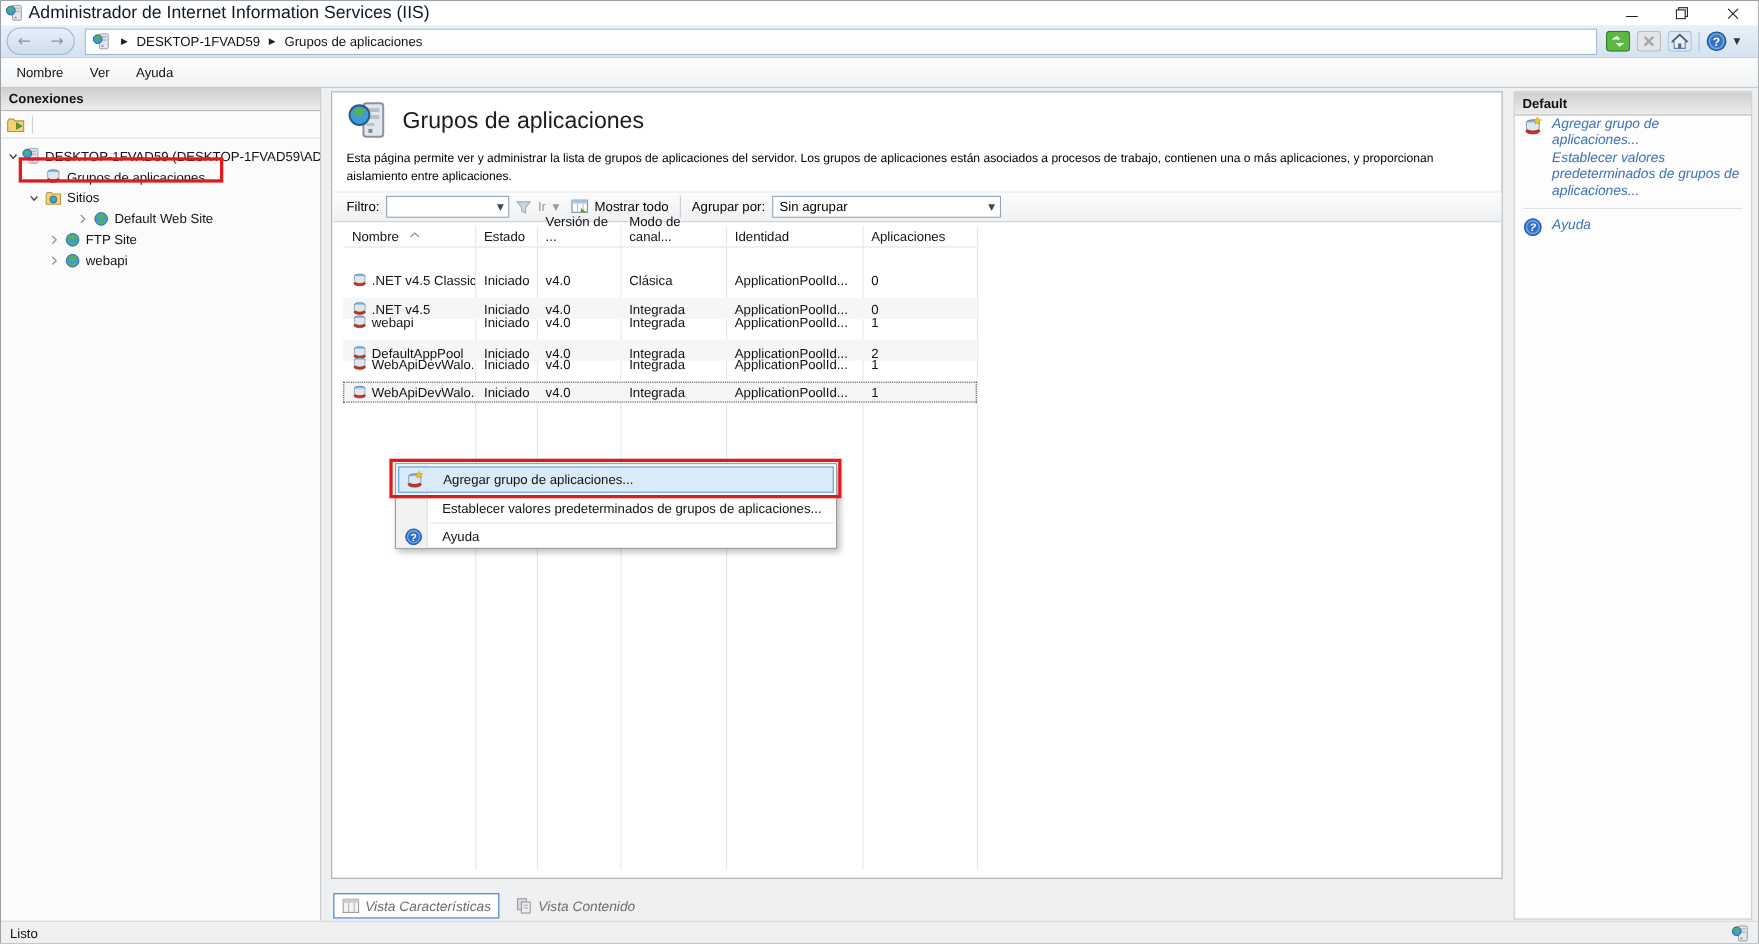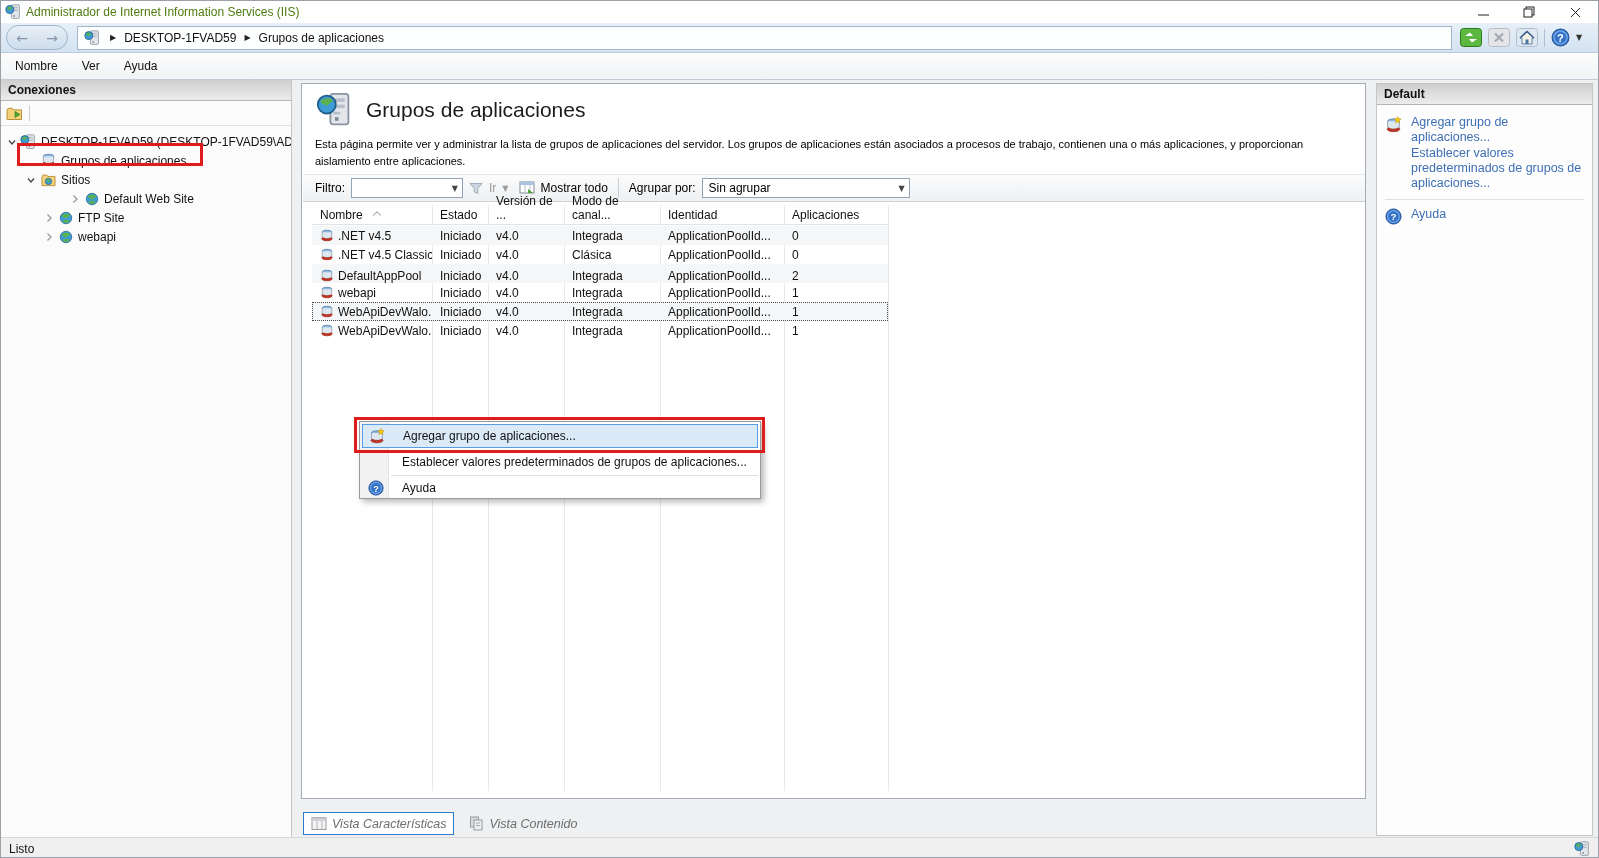--- a/index.html
+++ b/index.html
@@ -4,21 +4,21 @@
 <style>
   * { margin:0; padding:0; box-sizing:border-box; }
   html,body { width:1599px; height:858px; overflow:hidden; }
   body { font-family:"Liberation Sans","DejaVu Sans",sans-serif; font-size:12px; color:#000; background:#fff; }
   .abs { position:absolute; }
   .window { position:relative; width:1599px; height:858px; background:#fff; border:1px solid #9aa0a6; overflow:hidden; }
 
   
   .titlebar { left:0; top:0; width:100%; height:22px; background:#fff; display:flex; align-items:center; }
   .titlebar .app-ic { margin:0 5px 0 4px; display:inline-flex; }
-  .title-text { font-size:12px; color:#4d7c0f; }
+  .title-text { font-size:16px; color:#0f172a; }
   .win-controls { margin-left:auto; display:flex; height:22px; }
   .tb-btn { width:46px; height:22px; display:flex; align-items:center; justify-content:center; }
 
   
   .addressbar { left:0; top:22px; width:100%; height:30px; background:linear-gradient(#e7f0f9,#d4e2f1); border-bottom:1px solid #b9cbdd; display:flex; align-items:center; }
   .nav-pill { width:62px; height:25px; margin-left:5px; border:1px solid #9fb6cc; border-radius:13px; background:linear-gradient(#e9f0f8,#cddcec); display:flex; align-items:center; justify-content:space-around; }
   .nav-arrow { color:#8795a5; font-size:14px; line-height:1; font-family:"DejaVu Sans",sans-serif; }
   .crumb-bar { flex:0 0 auto; width:1375px; height:24px; margin-left:9px; background:#fdfefe; border:1px solid #a3b5c9; display:flex; align-items:center; padding-left:6px; }
   .crumb-sep { font-size:8px; margin:0 8px; color:#222; font-family:"DejaVu Sans",sans-serif; }
   .crumb-item { font-size:12px; color:#111; }
@@ -56,42 +56,42 @@
   .combo .caret { font-size:8px; color:#444; font-family:"DejaVu Sans",sans-serif; }
   .gray-txt { color:#9b9b9b; }
   .fsep { width:1px; height:20px; background:#c9ced4; margin:0 4px; }
 
   
   .col-header { position:absolute; left:10px; top:121px; width:576px; height:20px; border-bottom:1px solid #e0e4e8; display:flex; align-items:flex-end; }
   .col-header .col { font-size:12px; color:#111; padding:0 0 2px 8px; position:relative; }
   .sort-caret { position:absolute; left:60px; top:-3px; }
   .gridline { position:absolute; width:1px; background:#e4e8ec; top:121px; height:586px; }
   .lrow { position:absolute; left:10px; width:576px; height:19px; display:flex; align-items:center; }
-  .lrow.shade { background:#f4f6f8; }
+  .lrow.shade { background:#f4f6f8;margin-top:45px; }
   .lrow.sel { outline:1px dotted #4a4a4a; outline-offset:-1px; }
   .lrow .c { font-size:12px; color:#111; padding-left:8px; overflow:hidden; white-space:nowrap; display:flex; align-items:center; gap:4px; }
   .c0{width:120px;} .c1{width:56px;} .c2{width:76px;} .c3{width:96px;} .c4{width:124px;} .c5{width:104px;}
 
   
   .ctx-menu { left:358px; top:420px; width:402px; height:78px; background:#fff; border:1px solid #9a9a9a; box-shadow:3px 3px 6px rgba(0,0,0,.28); z-index:40; }
   .ctx-gutter { position:absolute; left:0; top:0; bottom:0; width:29px; background:#f2f2f2; border-right:1px solid #e3e3e3; }
   .ctx-item { position:absolute; left:2px; right:2px; height:24px; display:flex; align-items:center; }
   .ctx-item .ctx-lbl { margin-left:40px; font-size:12px; color:#111; }
   .ctx-item.hl { background:#dbeaf9; border:1px solid #569de5; }
   .ctx-ic { position:absolute; left:6px; display:inline-flex; }
   .ctx-sep { position:absolute; left:31px; right:2px; height:1px; background:#e0e0e0; }
 
   
   .view-tabs { left:302px; top:811px; display:flex; align-items:center; gap:8px;font-style:italic; }
   .vtab { height:23px; display:flex; align-items:center; gap:5px; padding:0 7px; color:#6d6d6d; font-size:12.5px; }
   .vtab.active { background:#fff; border:1px solid #2d7ac9; }
 
   
   .right-panel { left:1375px; top:82px; width:217px; height:753px; background:#fdfdfd; border:1px solid #c6c6c6; }
-  .actions-body { padding:10px 8px 0 8px; }
+  .actions-body { padding:0 8px 0 8px;font-style:italic; }
   .action-item { display:flex; gap:8px; margin-bottom:2px; }
   .action-link { color:#3d6fb5; font-size:12.5px; line-height:1.22; display:inline-block; }
   .a-ic { flex:0 0 18px; padding-top:1px; }
   .actions-sep { height:1px; background:#e0e0e0; margin:8px 0 7px 0; }
 
   
   .statusbar { left:0; top:836px; width:100%; height:22px; background:#f0f0f0; border-top:1px solid #d8d8d8; display:flex; align-items:center; padding:0 8px; }
   .status-text { font-size:12px; color:#111; }
   .status-ic { margin-left:auto; display:inline-flex; }
 </style>

